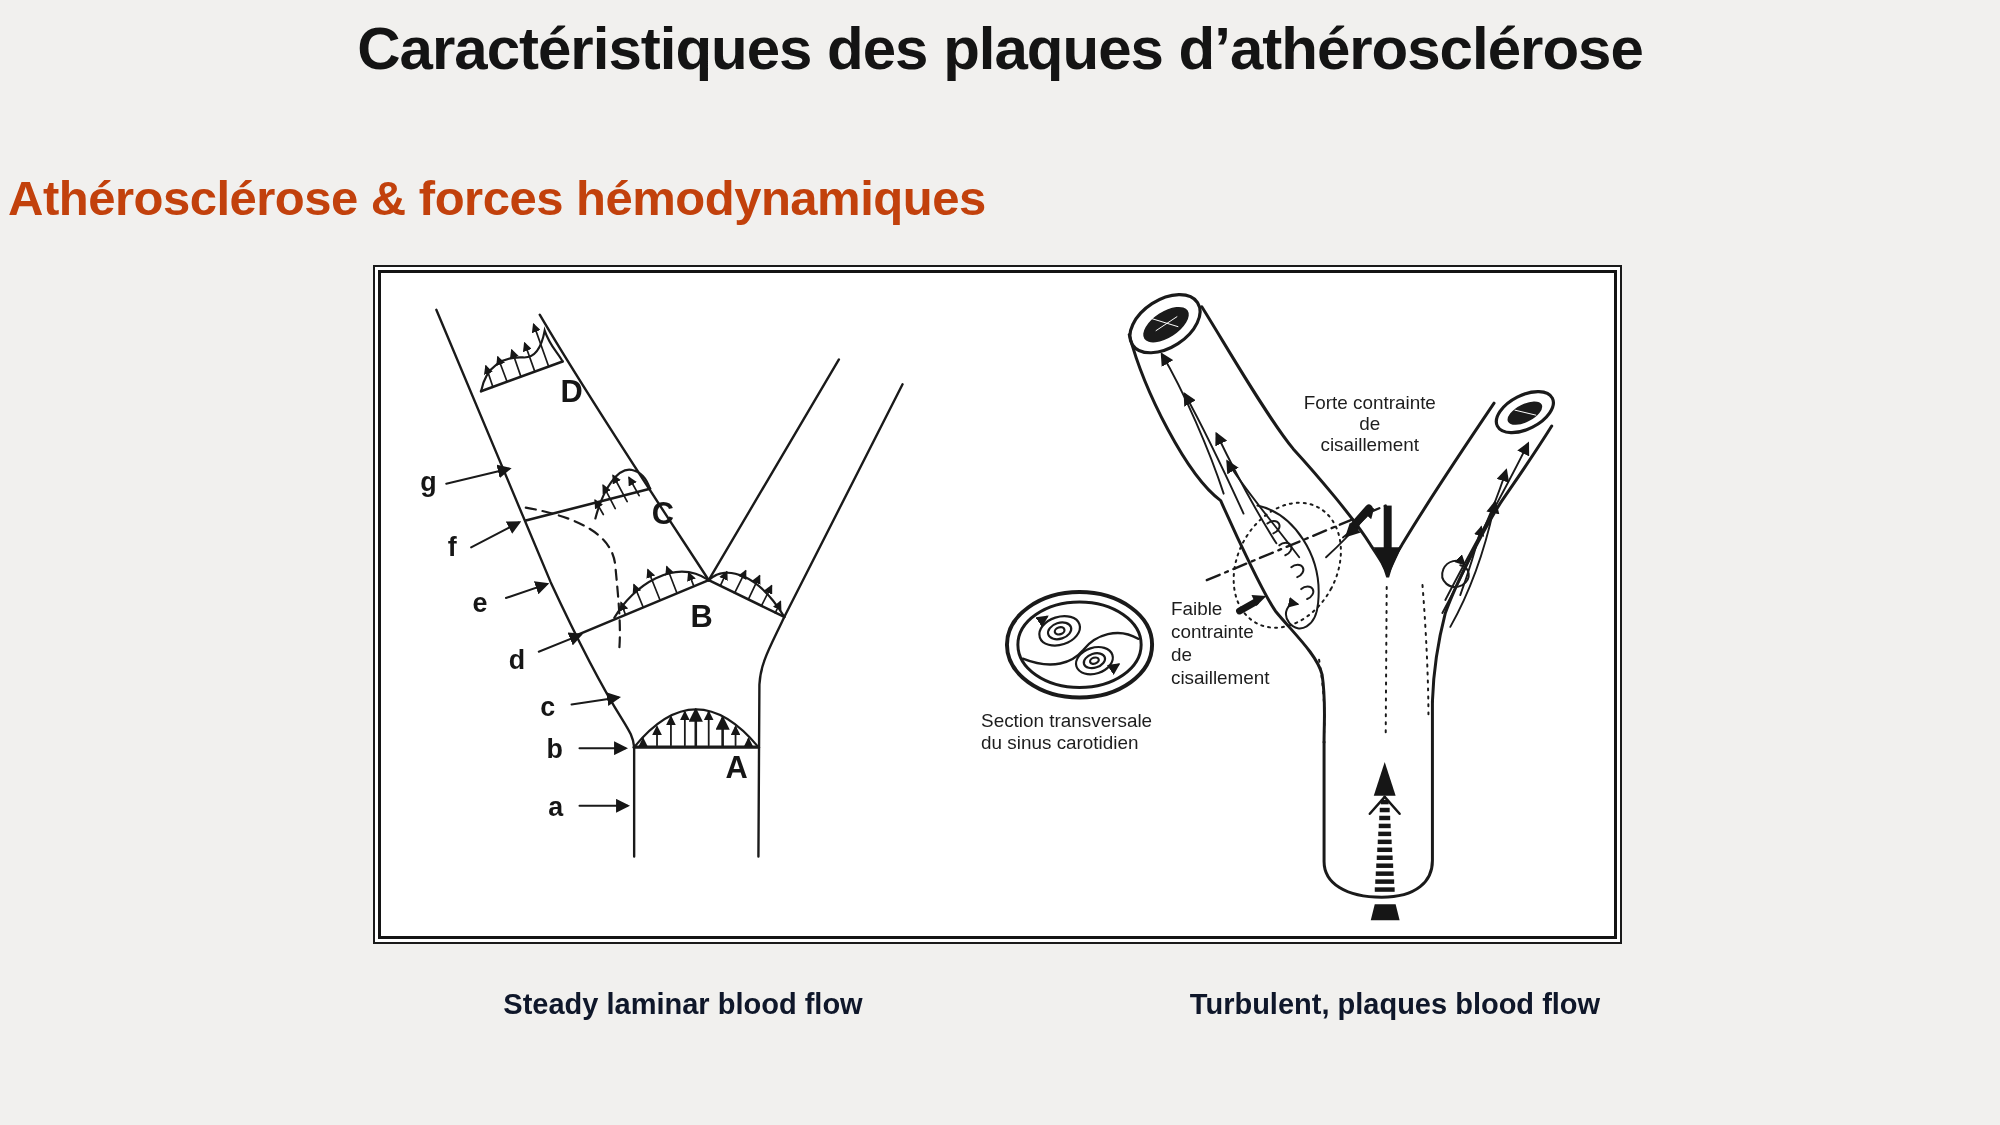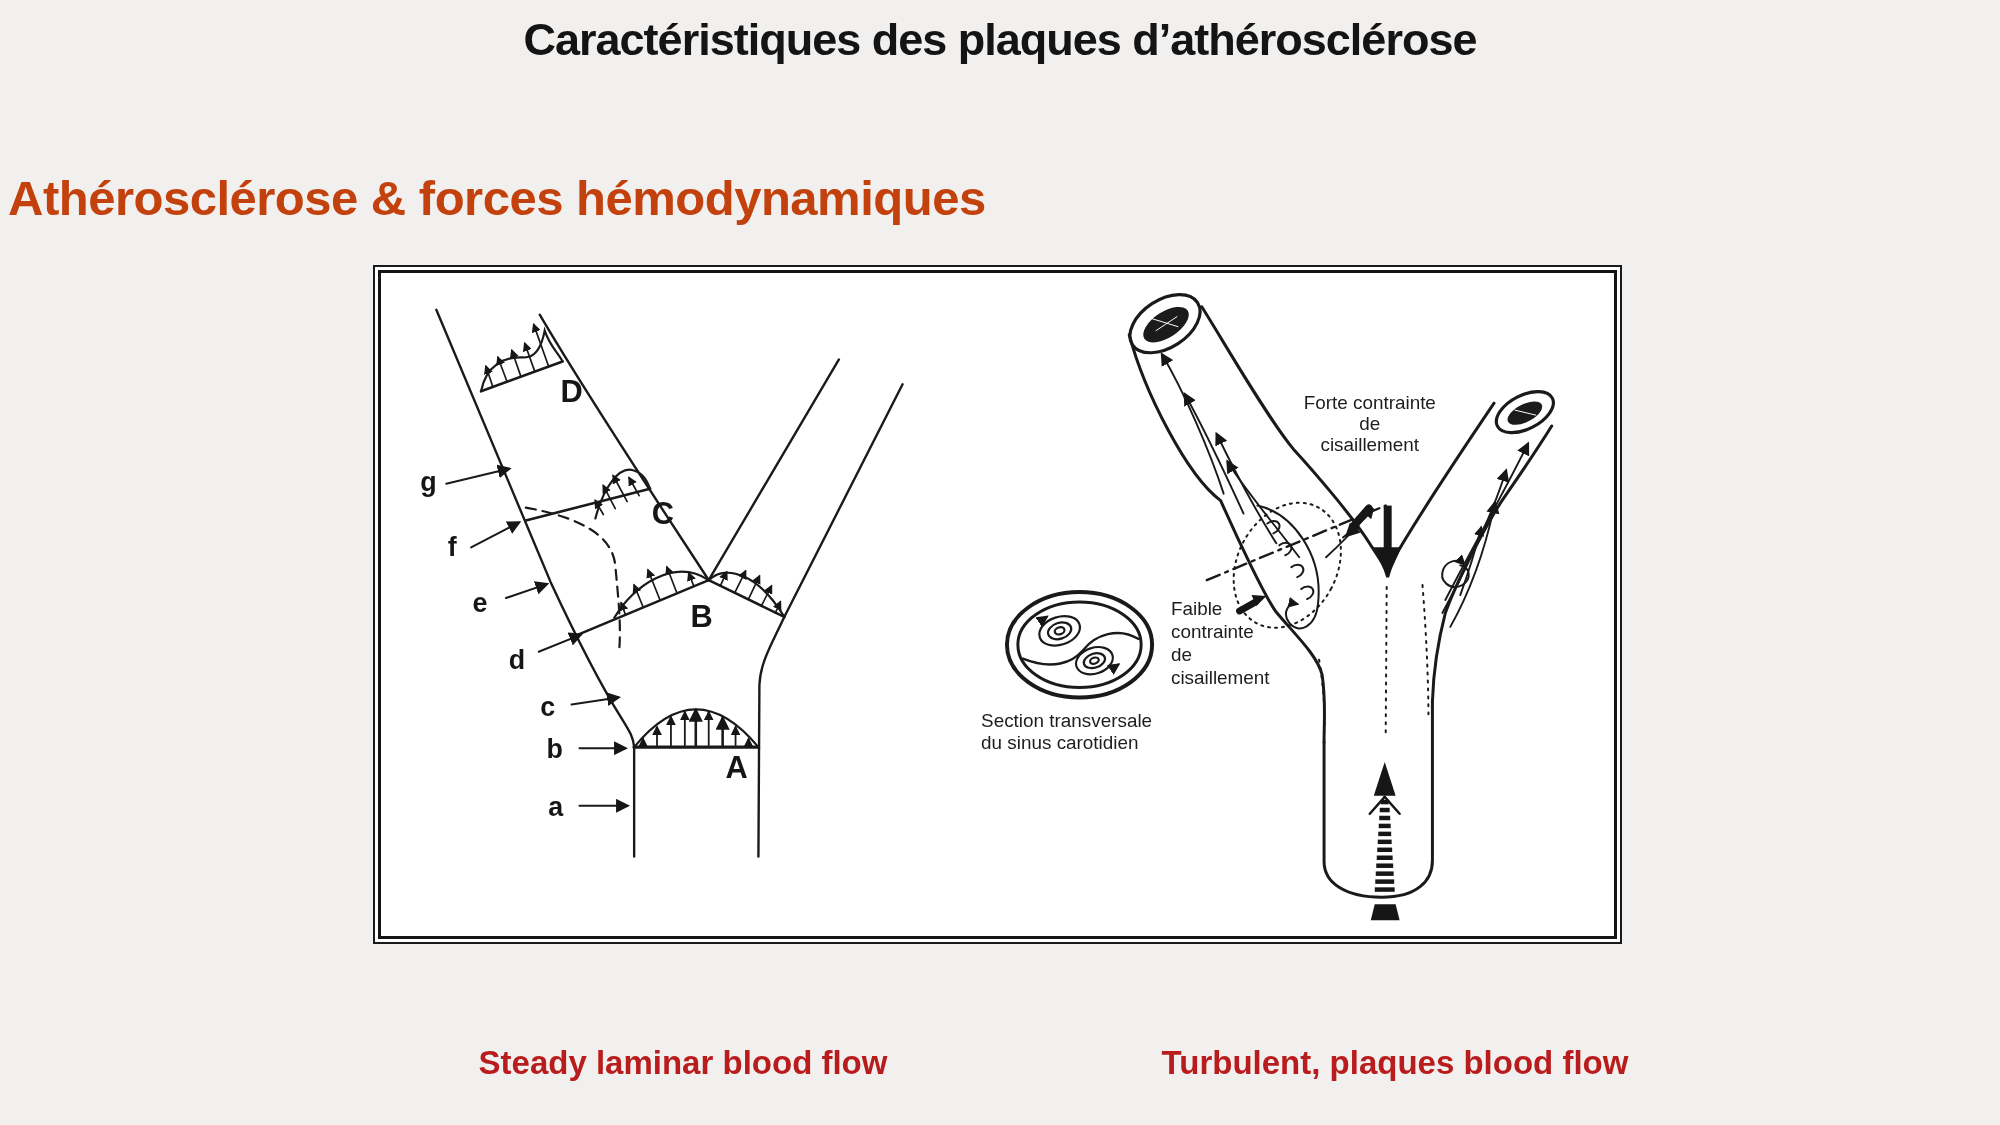--- a/index.html
+++ b/index.html
@@ -8,21 +8,21 @@
     background:#f1f0ee;
     font-family:"Liberation Sans", sans-serif;
     color:#141414;
     position:relative;
     overflow:hidden;
   }
   .page{position:absolute;inset:0;}
   h1.title{
     position:absolute;top:14px;left:0;width:2000px;
     margin:0;text-align:center;
-    font-size:45px;font-weight:800;letter-spacing:-1px;
+    font-size:60px;font-weight:800;letter-spacing:-1px;
     color:#141414;
   }
   h2.subtitle{
     position:absolute;top:162px;left:0;width:2000px;
     margin:8px;text-align:left;
     font-size:49px;font-weight:800;letter-spacing:-0.5px;
     color:#c2410c;
   }
   .frame{
     position:absolute;left:373px;top:265px;width:1249px;height:679px;
@@ -30,22 +30,22 @@
     border:2px solid #1a1a1a;
     box-sizing:border-box;
   }
   .frame-inner{
     position:absolute;inset:3px;
     border:3px solid #141414;
     pointer-events:none;
   }
   .frame svg{position:absolute;inset:0;width:100%;height:100%;}
   .caption{
-    position:absolute;top:1044px;width:640px;
-    text-align:center;font-size:33px;font-weight:700;color:#b91c1c;
+    position:absolute;top:988px;width:640px;
+    text-align:center;font-size:29px;font-weight:700;color:#0f172a;
   }
   .caption.left{left:363px;}
   .caption.right{left:1075px;}
   text{fill:#161616;}
   .lblCap{font-size:31px;font-weight:700;}
   .lblLow{font-size:27px;font-weight:700;}
   .ann{font-size:19px;font-weight:400;fill:#1d1d1d;}
 </style>
 </head>
 <body>

